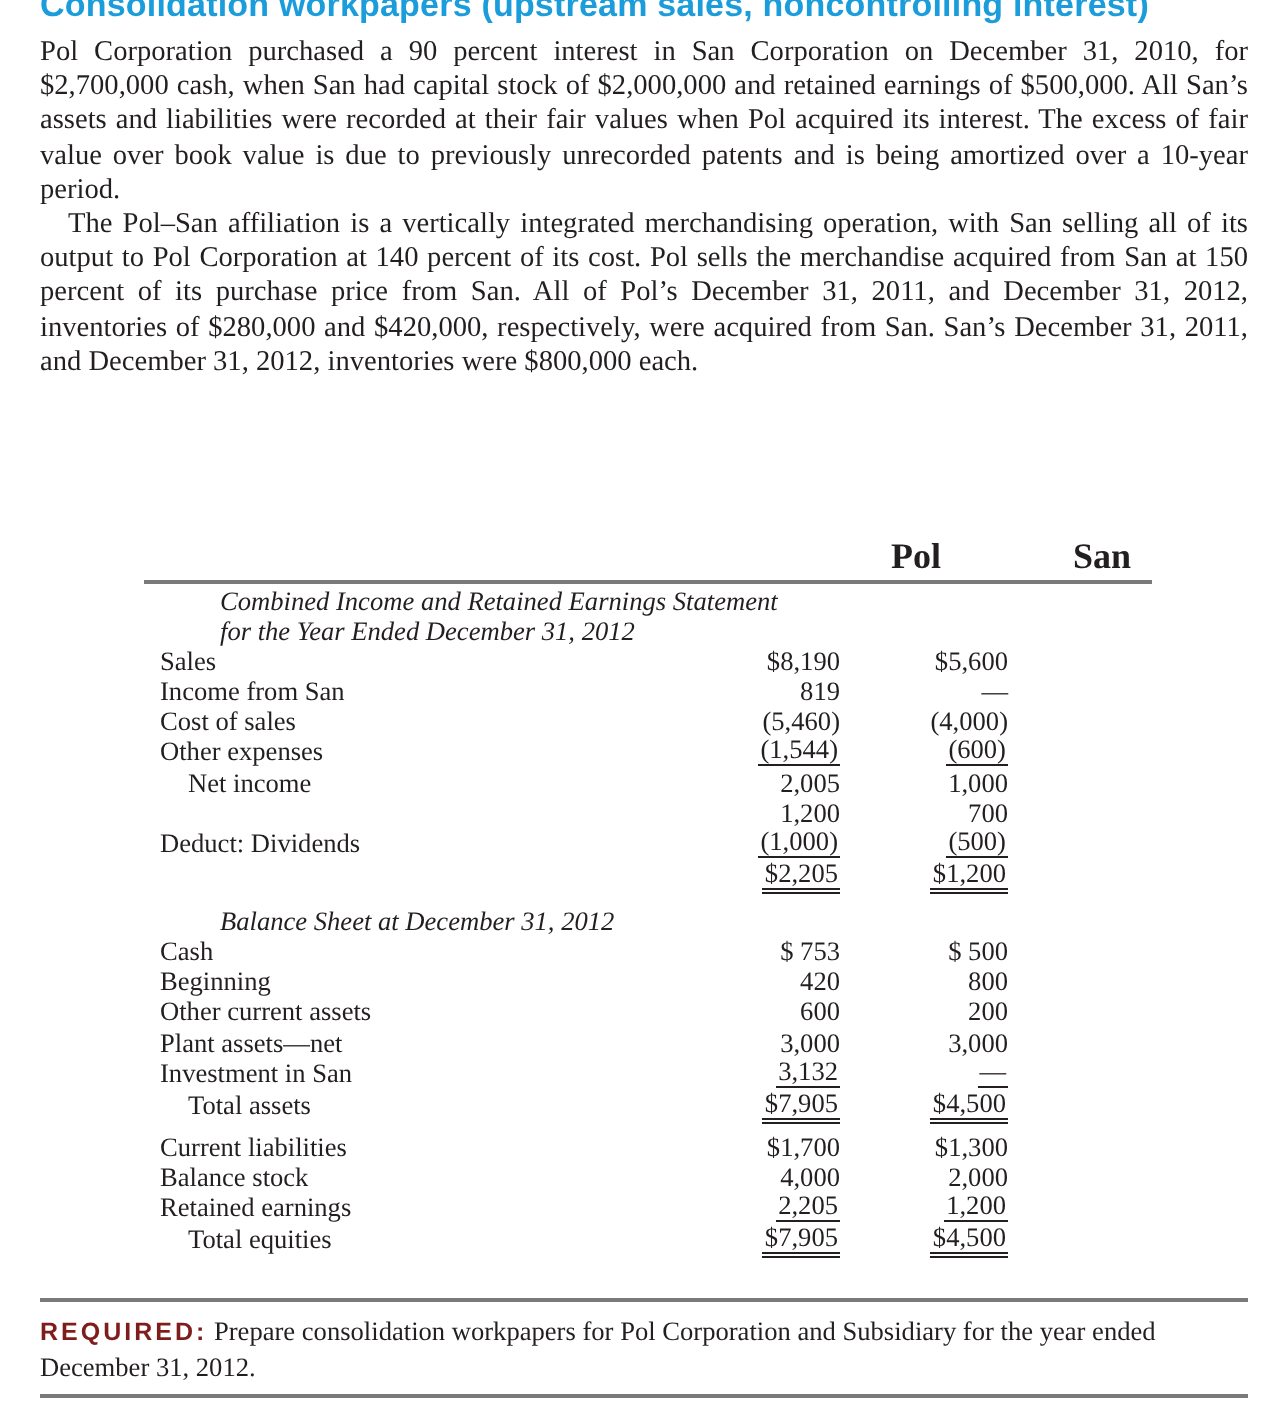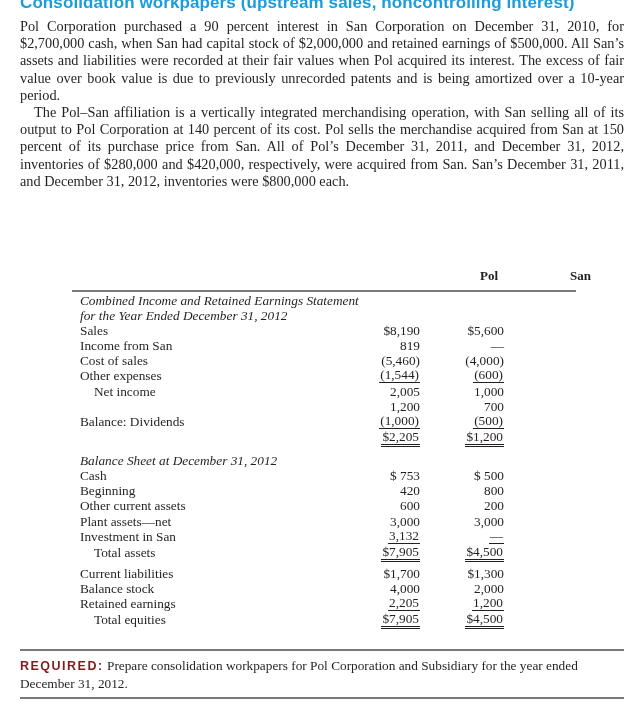--- a/index.html
+++ b/index.html
@@ -7,28 +7,28 @@
          font-family: "Liberation Serif", serif; color: #231f20; }
   .title { position: absolute; left: 20px; top: -7px; margin: 0;
            font-family: "Liberation Sans", sans-serif; font-weight: bold;
            font-size: 17px; color: #1b9ddb; letter-spacing: 0.1px; white-space: nowrap; }
   .intro { position: absolute; left: 20px; top: 18px; width: 604px;
            font-size: 14.3px; line-height: 17.2px; text-align: justify; }
   .intro p { margin: 0; text-indent: 0; }
   .intro p.ind { text-indent: 14px; }
 
   .fs { position: absolute; left: 20px; top: 262px; width: 604px; font-size: 13.3px; }
-  .hdr { position: absolute; top: 6px; font-weight: bold; font-size: 13px; width: 80px; text-align: right; }
+  .hdr { position: absolute; top: 6px; font-weight: bold; font-size: 18px; width: 80px; text-align: center; }
   .hdr.pol { left: 398px; }
   .hdr.san { left: 491px; }
   .topline { position: absolute; left: 52px; top: 28px; width: 504px; height: 2px; background: #7a7a7a; }
 
   .row { position: absolute; left: 60px; width: 500px; height: 16px; line-height: 16px; }
   .row .lbl { position: absolute; left: 0; white-space: nowrap; }
-  .row .lbl.it { font-style: italic; }
+  .row .lbl.it { font-style: italic; margin-left: 30px; }
   .row .lbl.in { left: 14px; }
   .row .v { position: absolute; text-align: right; white-space: nowrap; }
   .row .v.pol { right: 160px; }
   .row .v.san { right: 76px; }
   .u1 { border-bottom: 1px solid #231f20; line-height: 14px; padding: 0 1px; }
   .u2 { border-bottom: 3px double #231f20; line-height: 14px; padding: 0 1px; }
 
   .req-top { position: absolute; left: 20px; top: 649px; width: 604px; height: 2px; background: #7a7a7a; }
   .req { position: absolute; left: 20px; top: 657px; width: 604px; font-size: 13.3px; line-height: 17px; }
   .req-label { font-family: "Liberation Sans", sans-serif; font-weight: bold; color: #7f1d1d;
@@ -80,21 +80,21 @@
   <div class="row" style="top:122px">
     <span class="lbl in">Net income</span>
     <span class="v pol">2,005</span>
     <span class="v san">1,000</span>
     </div>
   <div class="row" style="top:137px">
     <span class="v pol">1,200</span>
     <span class="v san">700</span>
     </div>
   <div class="row" style="top:152px">
-    <span class="lbl">Balance: Dividends</span>
+    <span class="lbl">Deduct: Dividends</span>
     <span class="v pol u1">(1,000)</span>
     <span class="v san u1">(500)</span>
     </div>
   <div class="row" style="top:168px">
     <span class="v pol u2">$2,205</span>
     <span class="v san u2">$1,200</span>
     </div>
 
   <div class="row" style="top:191px">
     <span class="lbl it">Balance Sheet at December 31, 2012</span>

